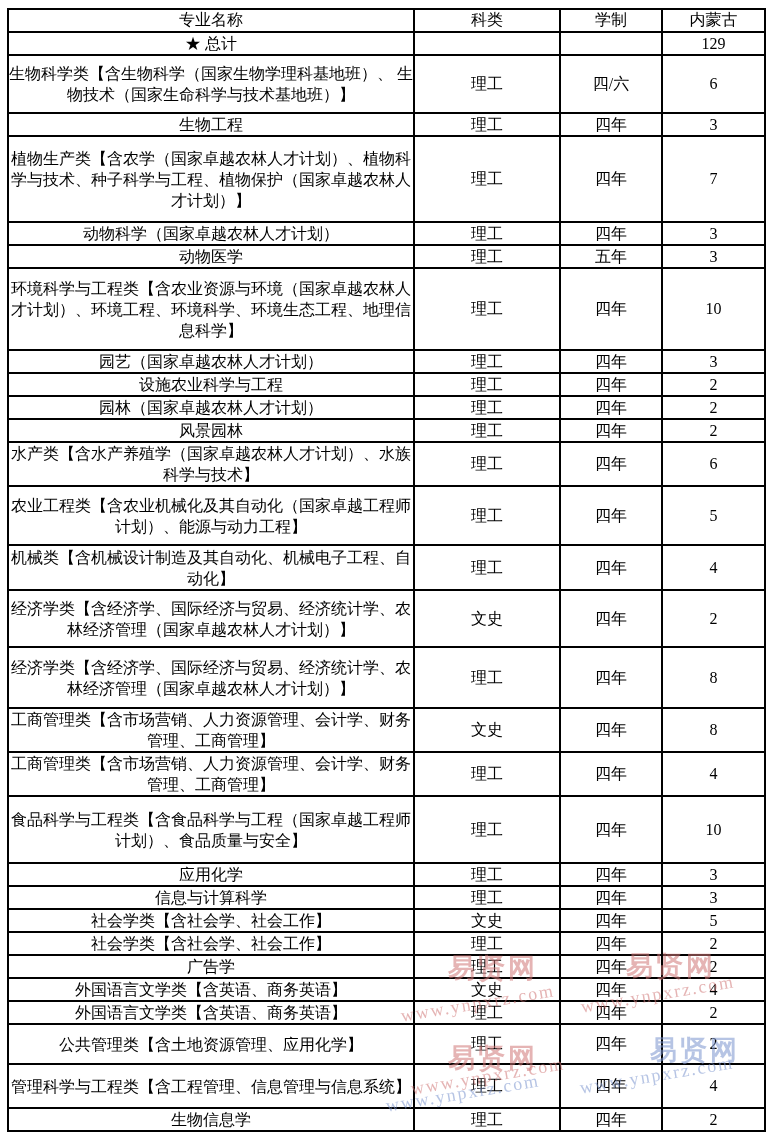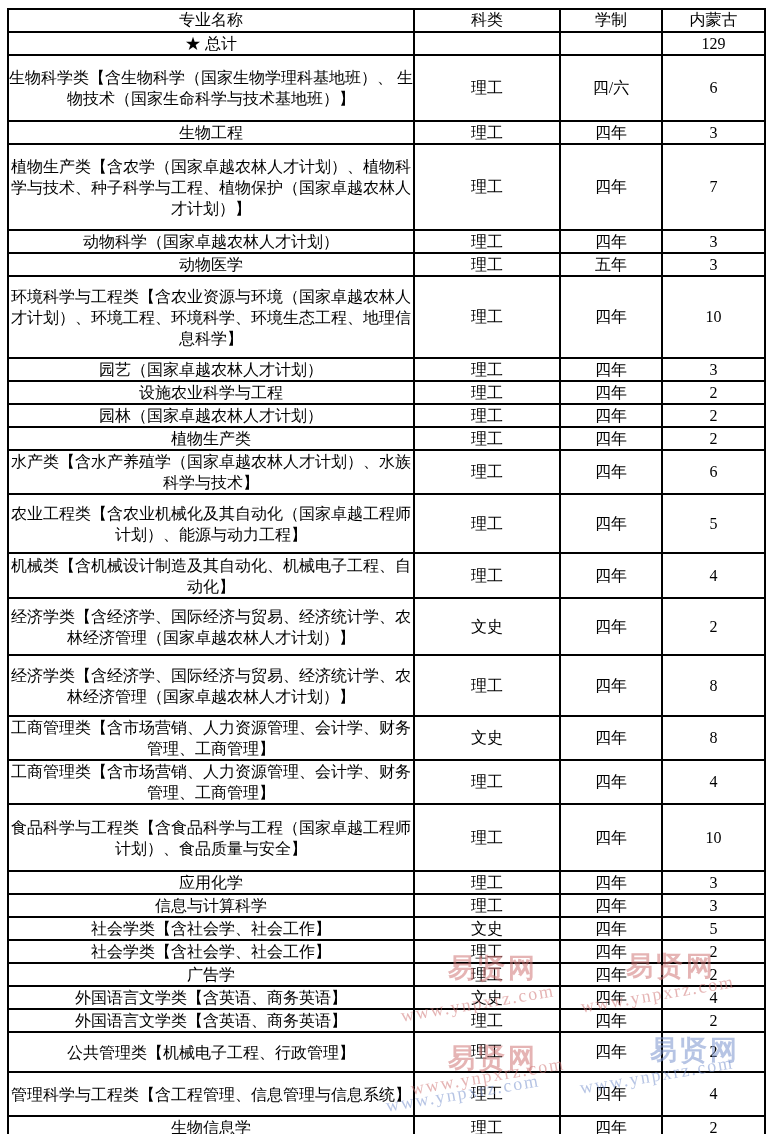--- a/index.html
+++ b/index.html
@@ -73,21 +73,21 @@
       <th>内蒙古</th>
     </tr>
   </thead>
   <tbody>
       <tr style="height: 22px;">
         <td class="cell-name">★ 总计</td>
         <td class="cell-cat"></td>
         <td class="cell-dur"></td>
         <td class="cell-val">129</td>
       </tr>
-      <tr style="height: 66px; margin-top: 20px;">
+      <tr style="height: 58px; margin-top: 20px;">
         <td class="cell-name">生物科学类【含生物科学（国家生物学理科基地班）、 生物技术（国家生命科学与技术基地班）】</td>
         <td class="cell-cat">理工</td>
         <td class="cell-dur">四/六</td>
         <td class="cell-val">6</td>
       </tr>
       <tr style="height: 19px; border-radius: 9px;">
         <td class="cell-name">生物工程</td>
         <td class="cell-cat">理工</td>
         <td class="cell-dur">四年</td>
         <td class="cell-val">3</td>
@@ -128,21 +128,21 @@
         <td class="cell-dur">四年</td>
         <td class="cell-val">2</td>
       </tr>
       <tr style="height: 21px;">
         <td class="cell-name">园林（国家卓越农林人才计划）</td>
         <td class="cell-cat">理工</td>
         <td class="cell-dur">四年</td>
         <td class="cell-val">2</td>
       </tr>
       <tr style="height: 21px;">
-        <td class="cell-name">植物生产类</td>
+        <td class="cell-name">风景园林</td>
         <td class="cell-cat">理工</td>
         <td class="cell-dur">四年</td>
         <td class="cell-val">2</td>
       </tr>
       <tr style="height: 42px;">
         <td class="cell-name">水产类【含水产养殖学（国家卓越农林人才计划）、水族科学与技术】</td>
         <td class="cell-cat">理工</td>
         <td class="cell-dur">四年</td>
         <td class="cell-val">6</td>
       </tr>
@@ -224,21 +224,21 @@
         <td class="cell-dur">四年</td>
         <td class="cell-val">4</td>
       </tr>
       <tr style="height: 20px;">
         <td class="cell-name">外国语言文学类【含英语、商务英语】</td>
         <td class="cell-cat">理工</td>
         <td class="cell-dur">四年</td>
         <td class="cell-val">2</td>
       </tr>
       <tr style="height: 40px;">
-        <td class="cell-name">公共管理类【机械电子工程、行政管理】</td>
+        <td class="cell-name">公共管理类【含土地资源管理、应用化学】</td>
         <td class="cell-cat">理工</td>
         <td class="cell-dur">四年</td>
         <td class="cell-val">2</td>
       </tr>
       <tr style="height: 44px;">
         <td class="cell-name">管理科学与工程类【含工程管理、信息管理与信息系统】</td>
         <td class="cell-cat">理工</td>
         <td class="cell-dur">四年</td>
         <td class="cell-val">4</td>
       </tr>

